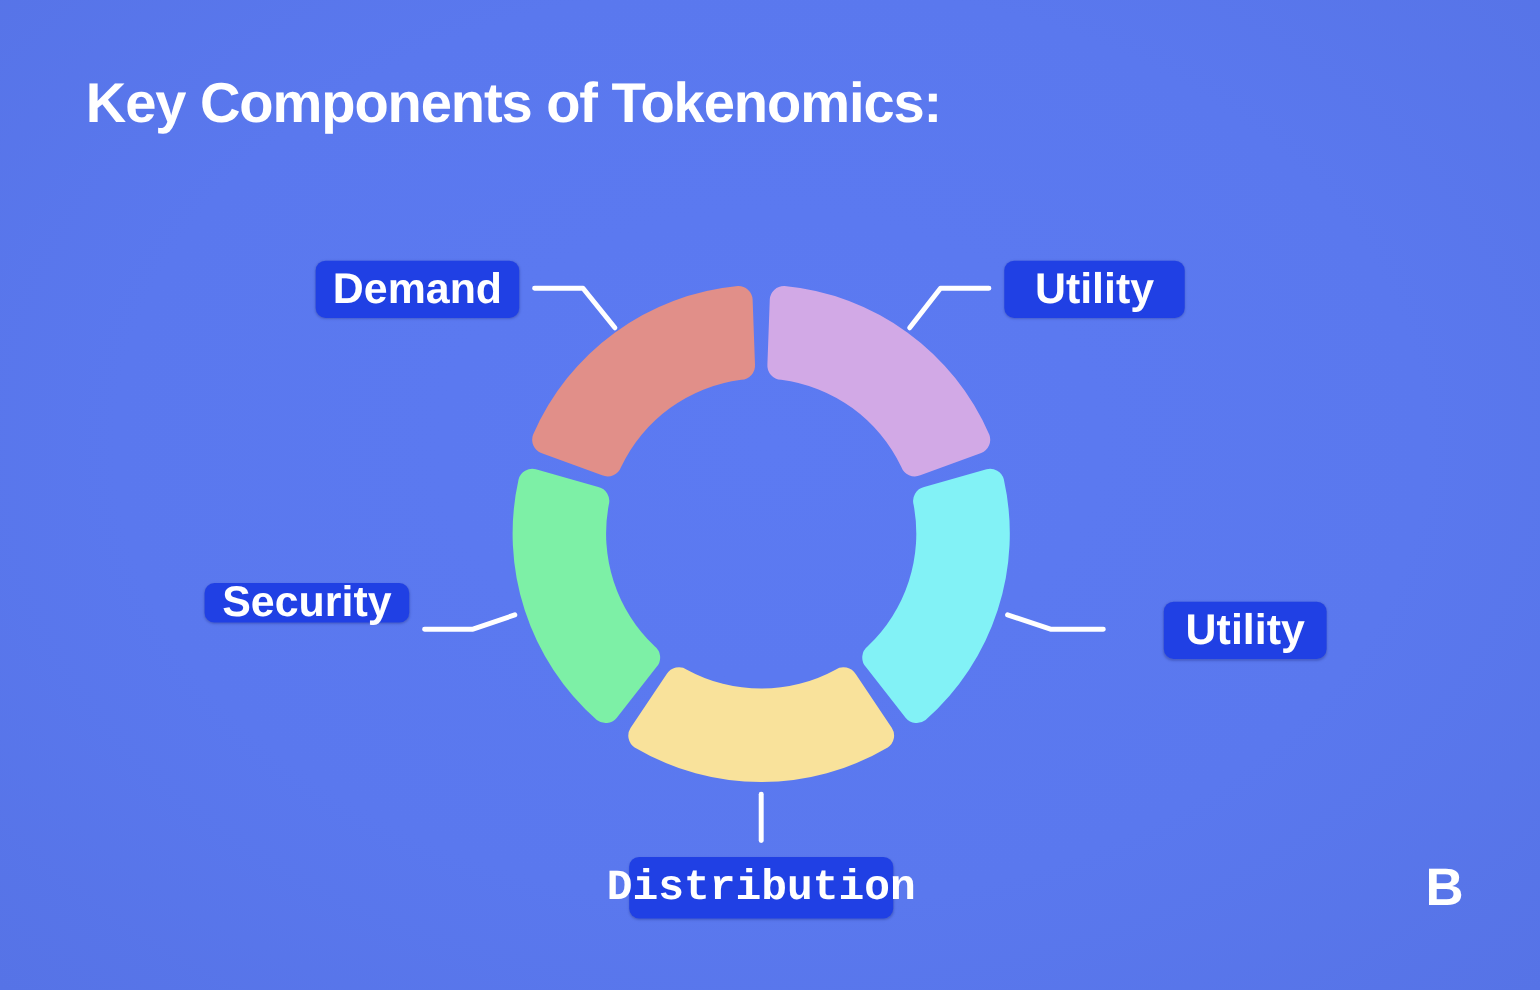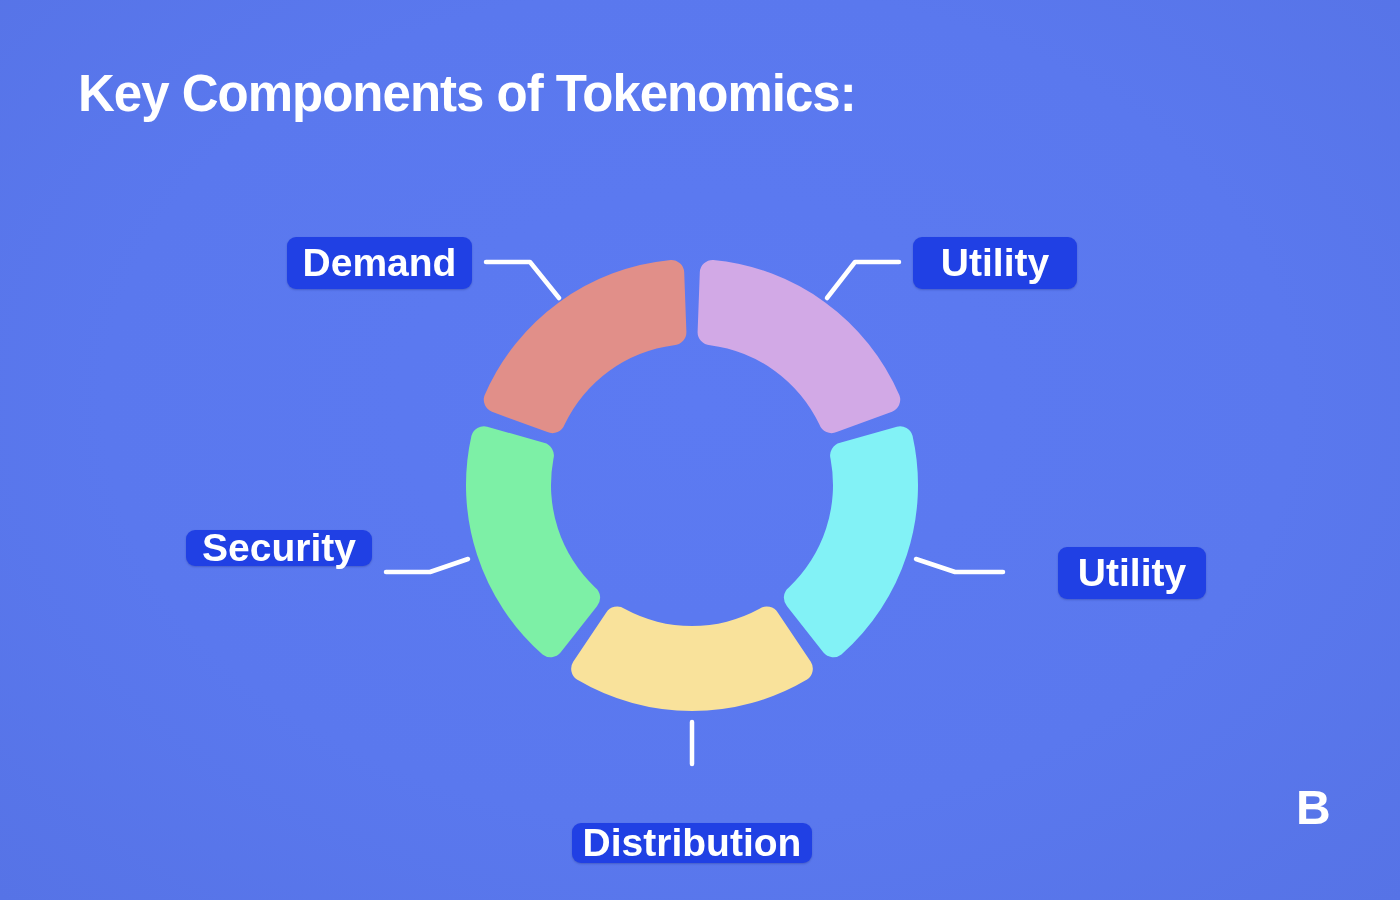--- a/index.html
+++ b/index.html
@@ -39,21 +39,21 @@
     color: #FFFFFF;
     font-size: 39px;
     font-weight: 700;
     border-radius: 9px;
     box-shadow: 0 1px 2px rgba(10, 20, 90, 0.25);
   }
   .callout-demand       { left: 287px;  top: 237px; width: 185px; height: 52px; }
   .callout-supply       { left: 913px;  top: 237px; width: 164px; height: 52px; }
   .callout-security     { left: 186px;  top: 530px; width: 186px; height: 36px; }
   .callout-utility      { left: 1014px; top: 547px; width: 148px; height: 52px; margin-left: 44px; }
-  .callout-distribution { left: 572px;  top: 823px; width: 240px; height: 40px; }
+  .callout-distribution { left: 572px;  top: 779px; width: 240px; height: 56px; font-family: Liberation Mono, monospace; }
   .brand {
     position: absolute;
     left: 1296px;
     top: 780px;
     font-size: 48px;
     font-weight: 800;
     color: #FFFFFF;
   }
 </style>
 </head>

